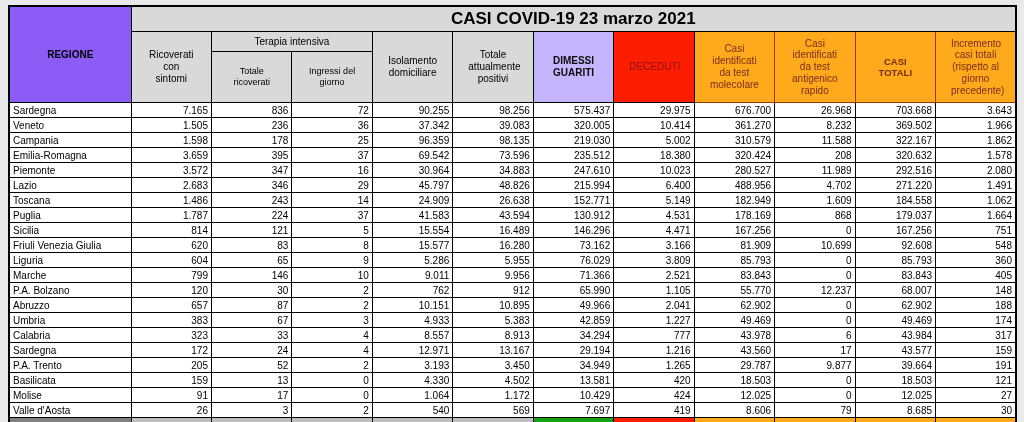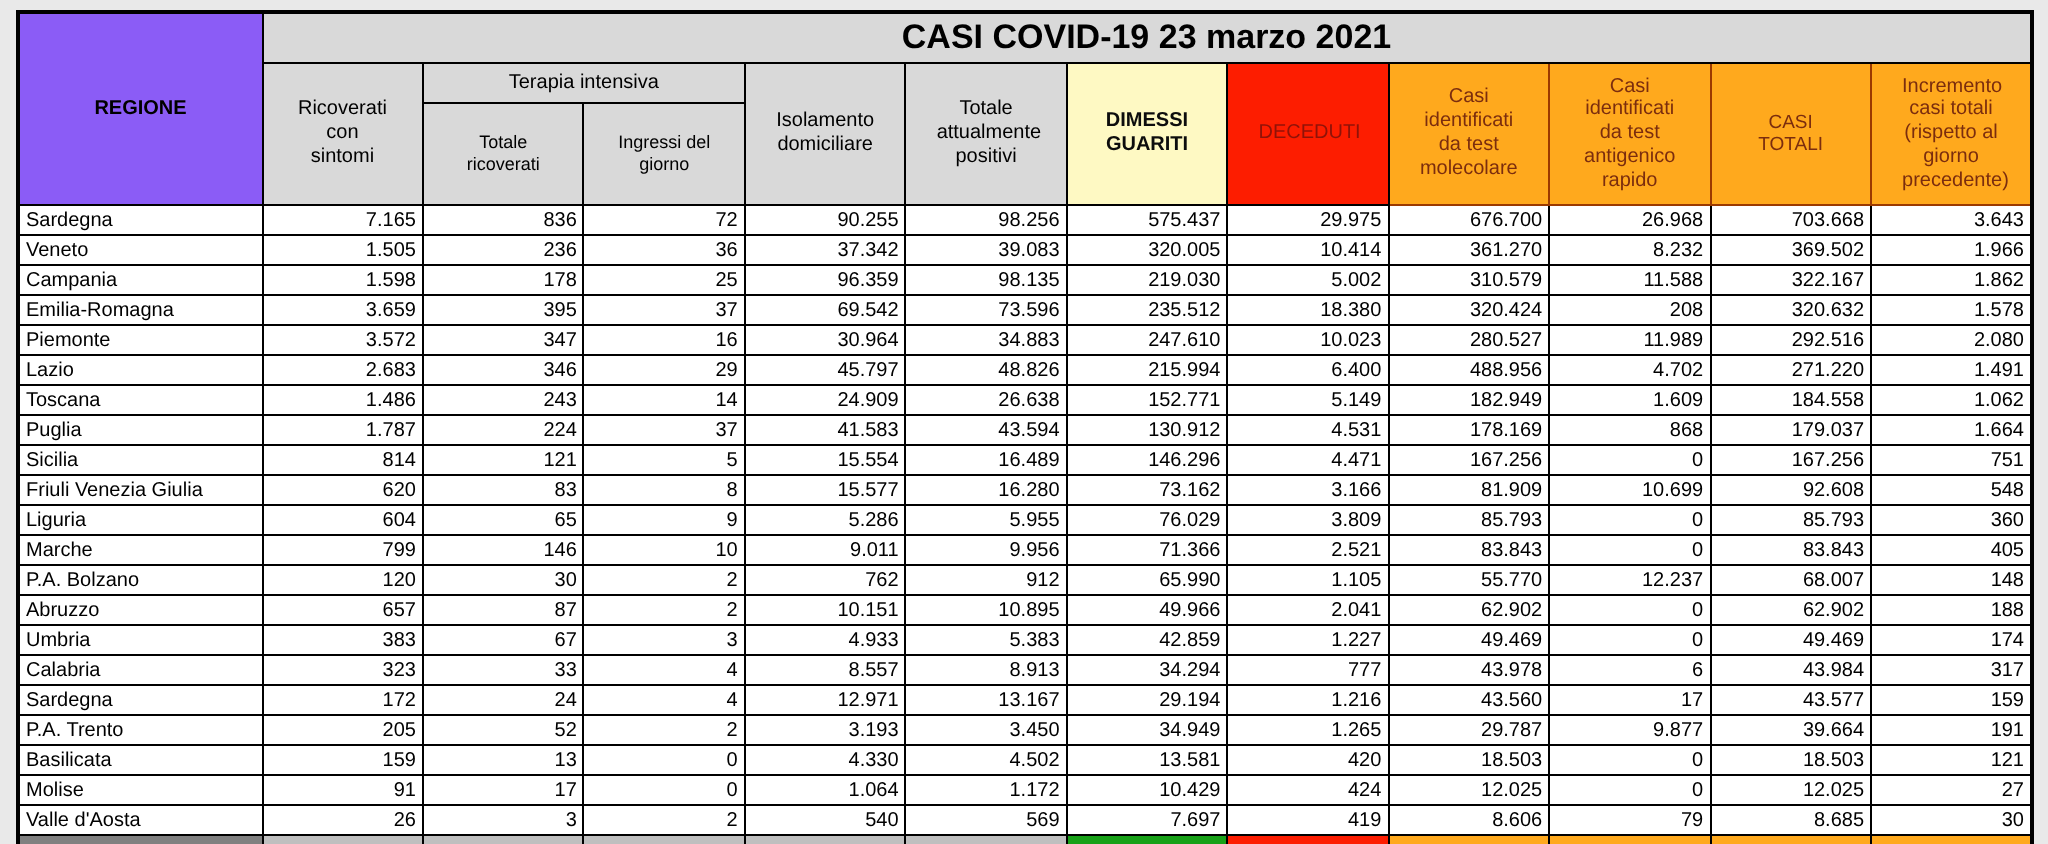--- a/index.html
+++ b/index.html
@@ -16,24 +16,24 @@
   th, td { border:1px solid #000; overflow:hidden; vertical-align:middle; }
   thead th {
     font-weight:400; text-align:center; padding:1px 15px;
     font-size:9px; line-height:1.18;
   }
   .corner  { background:#8b5cf6; font-weight:700; font-size:10px; }
   .title-cell { background:#d9d9d9; font-weight:700; font-size:17px; height:22px; }
   .r-group th { height:17px; font-size:10px; }
   .r-sub th { height:48px; }
   .lg { background:#d9d9d9; }
-  .green-h  { background:#fef9c3; color:#0d0d0d; font-weight:700; }
+  .green-h  { background:#c4b5fd; color:#0d0d0d; font-weight:700; }
   .red-h    { background:#fd1d00; color:#8f1308; font-weight:400; }
   .orange-h { background:#ffa91d; color:#7b2d0e; border-color:#9c3a00; }
-  .orange-h.bold { font-weight:400; font-size:9.5px; }
+  .orange-h.bold { font-weight:700; font-size:9.5px; }
   tbody td { background:#fff; font-size:10px; height:14px; padding:0 3px; line-height:13px; }
   td.region { text-align:left; }
   td.num { text-align:right; }
   tfoot td { font-weight:700; font-size:10.5px; height:17px; padding:0 3px; text-align:right; }
   td.t-label  { background:#808080; text-align:center; }
   td.t-gray   { background:#bfbfbf; }
   td.t-green  { background:#18a118; }
   td.t-red    { background:#fd1d00; color:#8f1308; }
   td.t-orange { background:#ffa91d; }
 </style>

